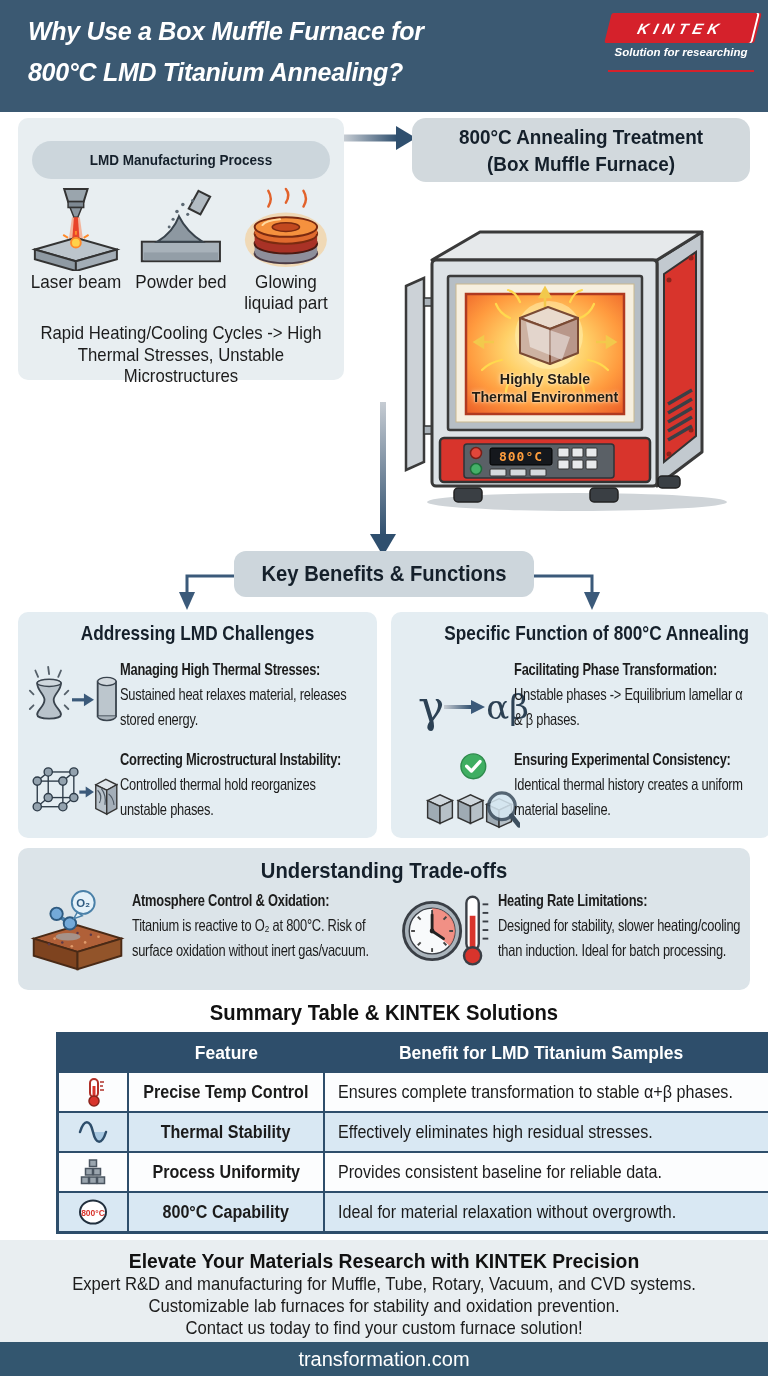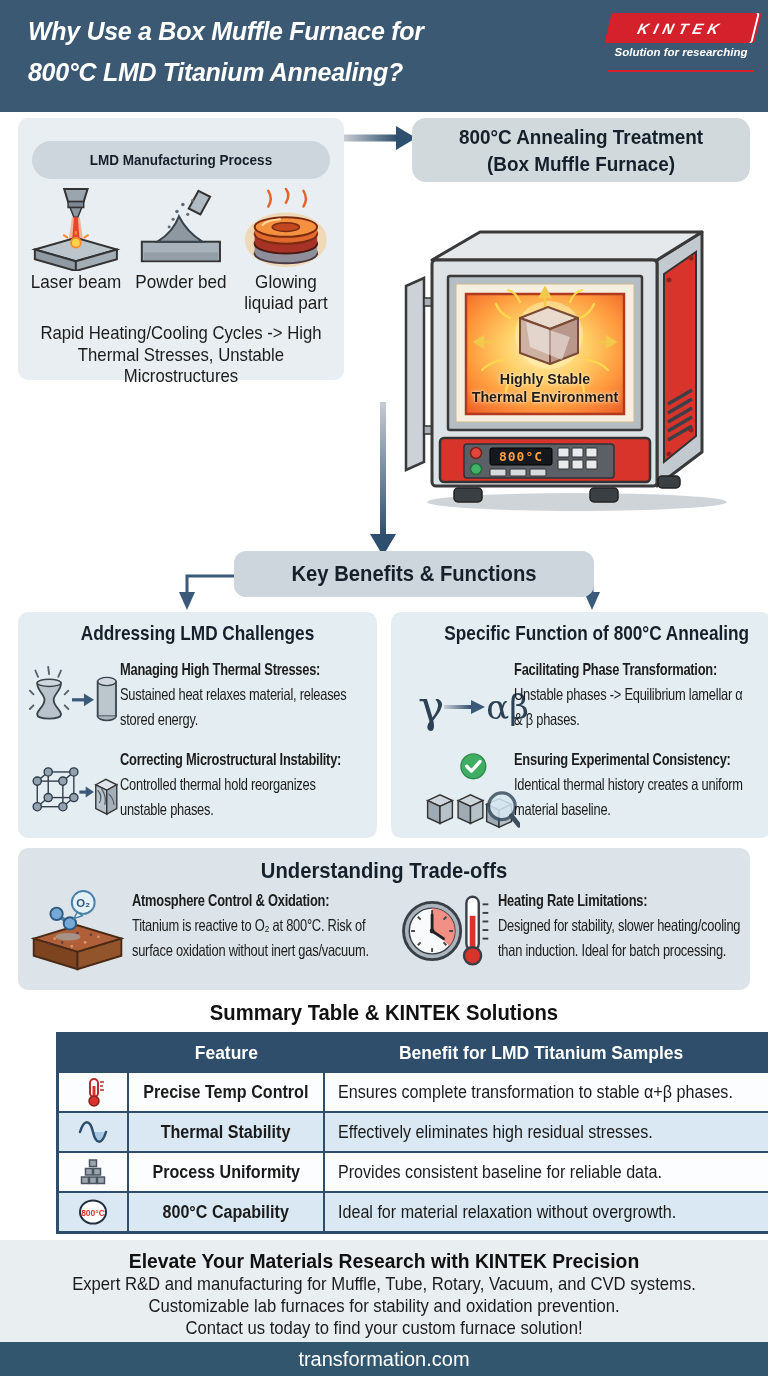--- a/index.html
+++ b/index.html
@@ -36,21 +36,21 @@
   
   #furnace{left:402px;top:190px;width:345px;height:324px;}
   #furnace-label{position:absolute;left:43px;top:180px;width:200px;text-align:center;
                  font-weight:bold;color:#241c10;font-size:15.5px;line-height:18px;
                  text-shadow:0 0 5px #ffe9c2,0 0 2px #fff7e8;}
   #furnace-label div{white-space:nowrap;transform:scaleX(0.92);}
   #furnace-display{position:absolute;left:88px;top:258px;width:62px;height:17px;
                    font-family:"DejaVu Sans Mono",monospace;font-weight:bold;font-size:13px;
                    color:#ff9e3d;text-align:center;line-height:17px;letter-spacing:1px;}
   
-  #key-pill{left:234px;top:551px;width:360px;height:46px;background:#cdd6dc;border-radius:12px;
+  #key-pill{left:234px;top:551px;width:300px;height:46px;background:#cdd6dc;border-radius:12px;
             font-size:22px;font-weight:bold;line-height:46px;text-align:center;color:#15202b;}
   #key-pill div{white-space:nowrap;transform:scaleX(0.92);}
   
   .col{width:359px;height:226px;background:#e4edf2;border-radius:10px;}
   #col-left{left:18px;top:612px;} #col-right{left:391px;top:612px;padding-left:21px;}
   .col-title{margin-top:9px;font-size:21px;font-weight:bold;text-align:center;white-space:nowrap;
              transform:scaleX(0.82);color:#15202b;}
   .item{position:relative;}
   .icn{position:absolute;left:8px;}
   .txt{margin-left:102px;width:300px;font-size:16.5px;letter-spacing:-0.3px;line-height:25px;

